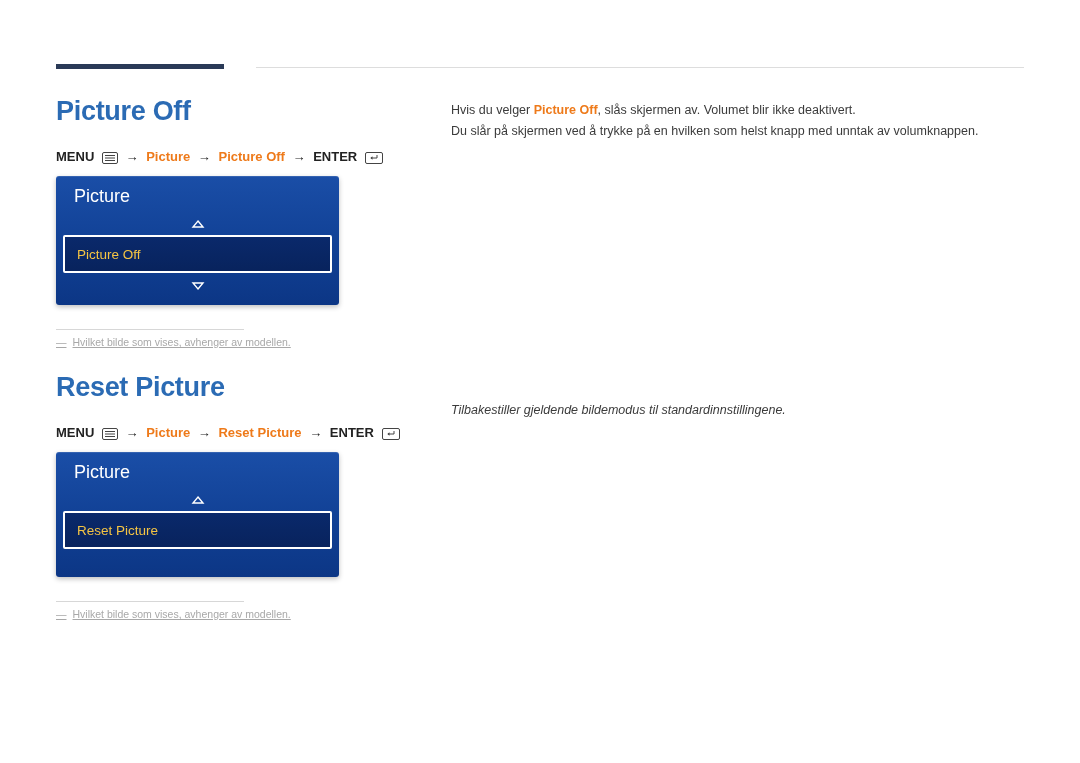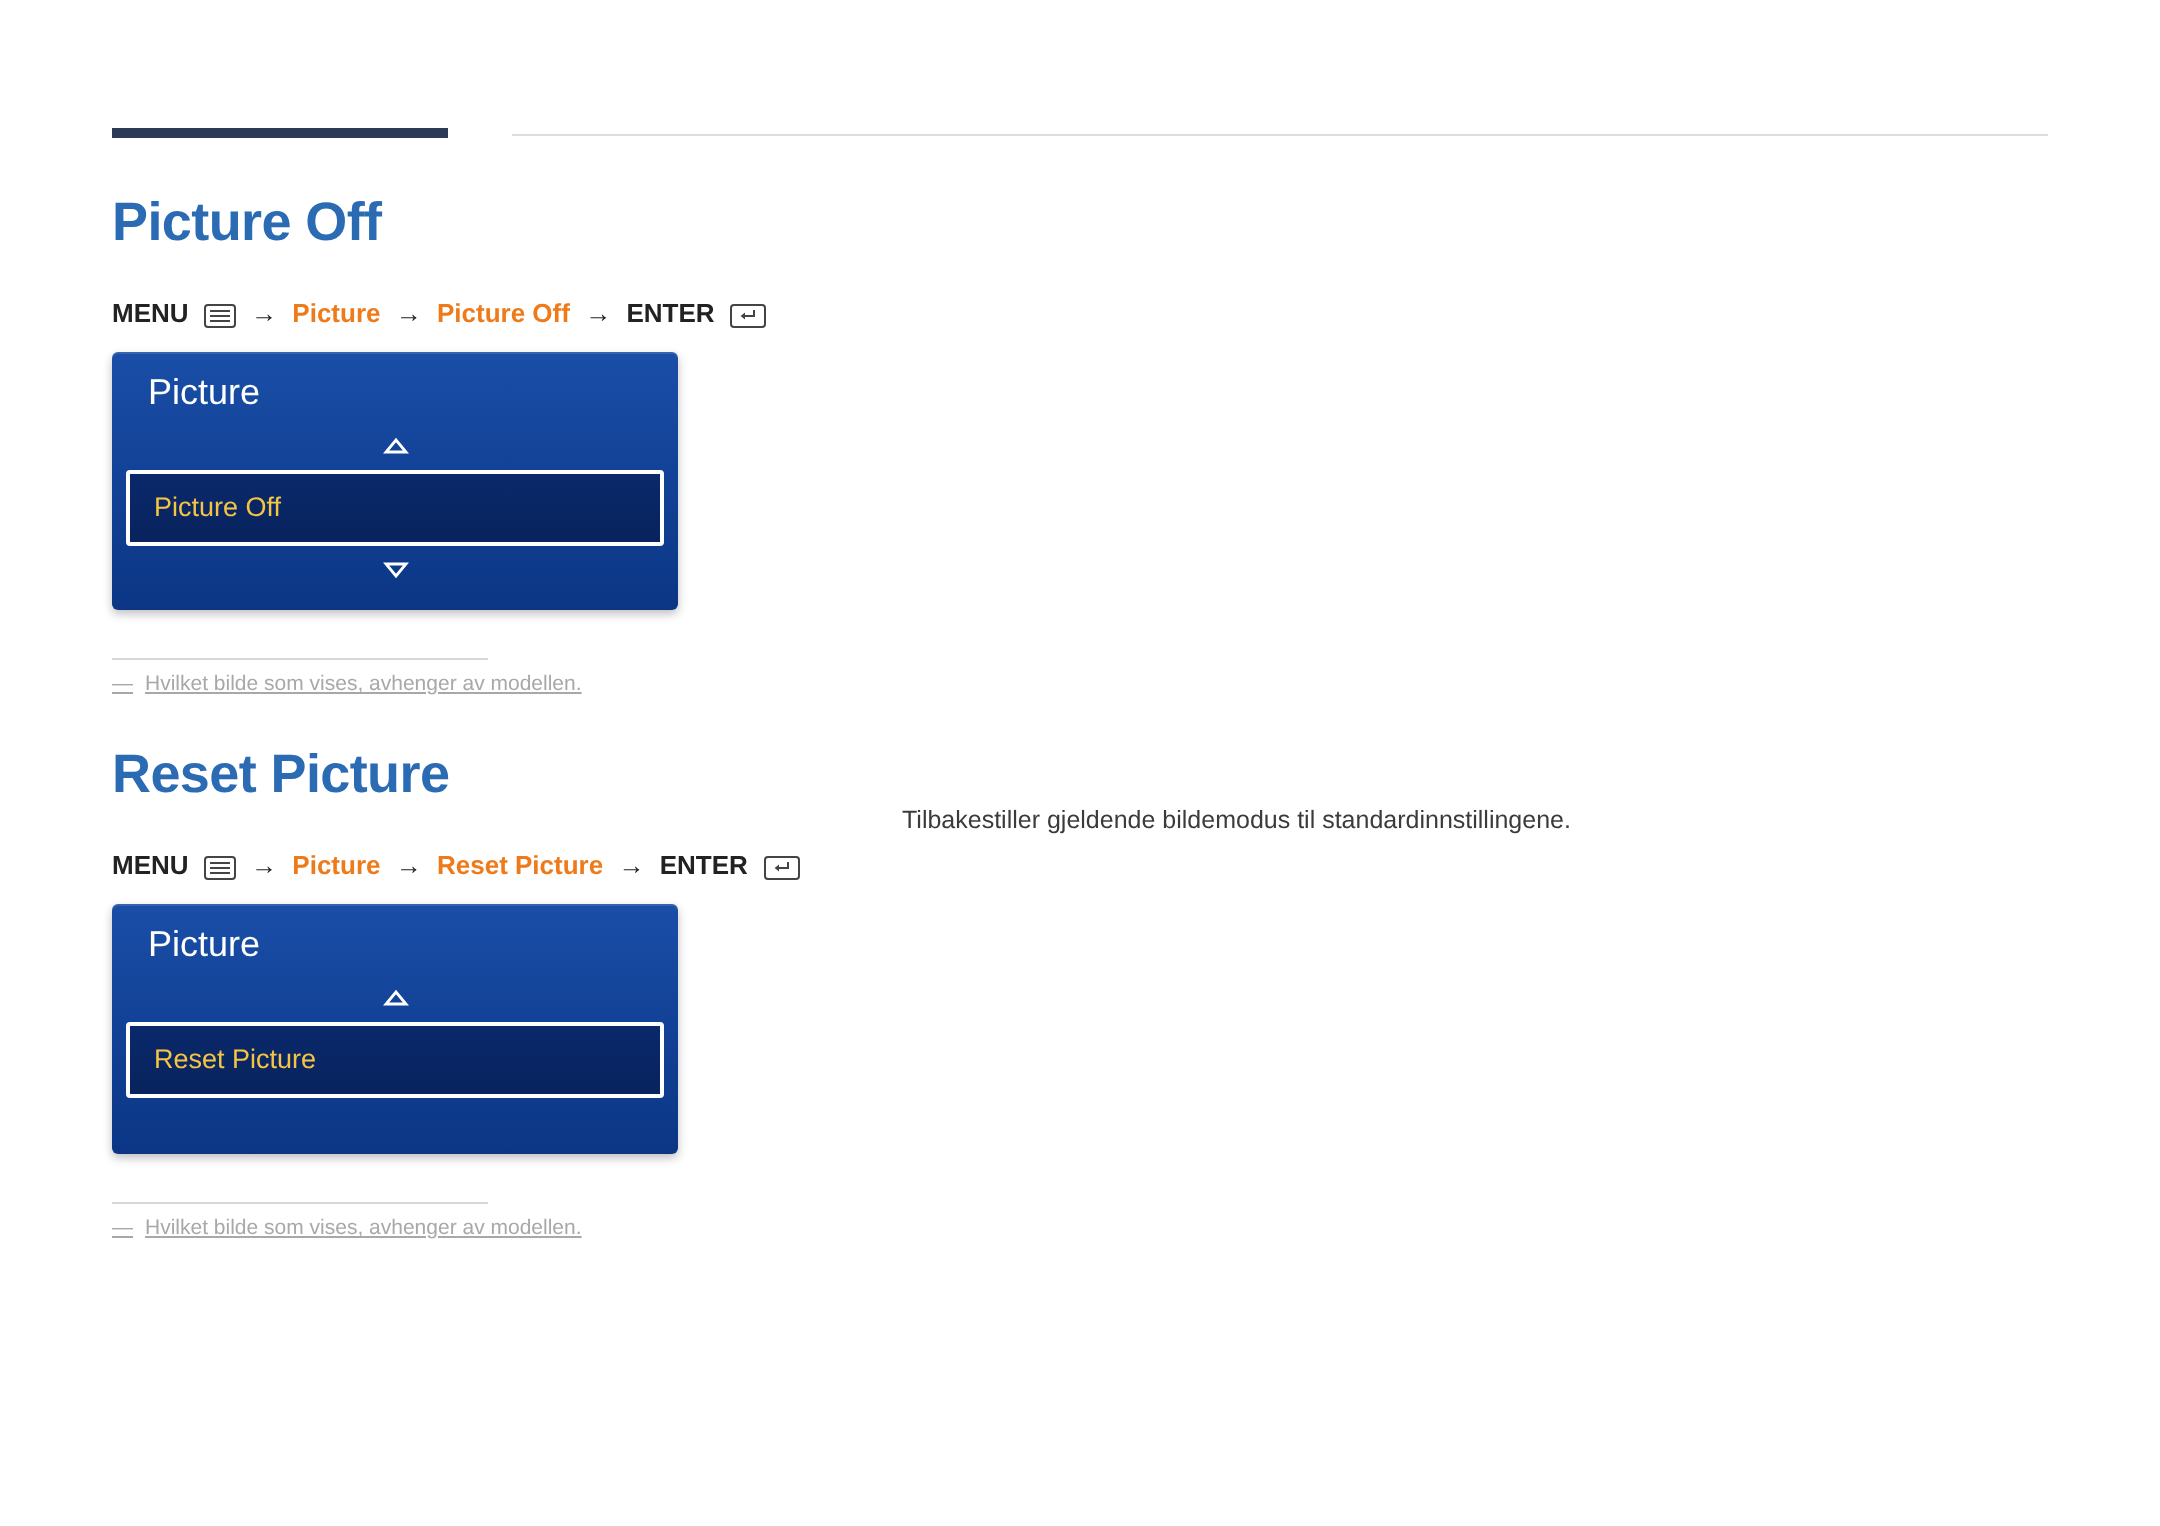--- a/index.html
+++ b/index.html
@@ -106,21 +106,21 @@
 
   .body-col {
     position: absolute;
     left: 451px;
     right: 56px;
     font-size: 12.5px;
     line-height: 1.7;
     color: #3b3b3b;
   }
   .body1 { top: 100px; }
-  .body2 { top: 400px; }
+  .body2 { top: 400px; font-style: italic; }
   .body-col .orange-inline { color: #ee7a1a; font-weight: 600; }
 </style>
 </head>
 <body>
 
 <div class="top-accent"></div>
 <div class="top-divider"></div>
 
 <div class="sec sec1">
   <div class="section-title">Picture Off</div>
@@ -168,20 +168,24 @@
     <div class="ui-bottom-pad"></div>
   </div>
 
   <div class="footnote-hr"></div>
   <div class="footnote">
     <span class="dash">―</span><span>Hvilket bilde som vises, avhenger av modellen.</span>
   </div>
 </div>
 
 <div class="body-col body1">
+  <div>
+    <span>Hvis du velger </span><span class="orange-inline">Picture Off</span><span>, slås skjermen av. Volumet blir ikke deaktivert.</span>
+  </div>
+  <div>Du slår på skjermen ved å trykke på en hvilken som helst knapp med unntak av volumknappen.</div>
 </div>
 
 <div class="sec sec2">
   <div class="section-title">Reset Picture</div>
 
   <div class="path">
     <span class="bold">MENU</span>
     <span class="menu-icon">
       <svg width="16" height="12">
           <rect x="0.5" y="0.5" width="15" height="11" rx="1.5" fill="none" stroke="#444"></rect>

